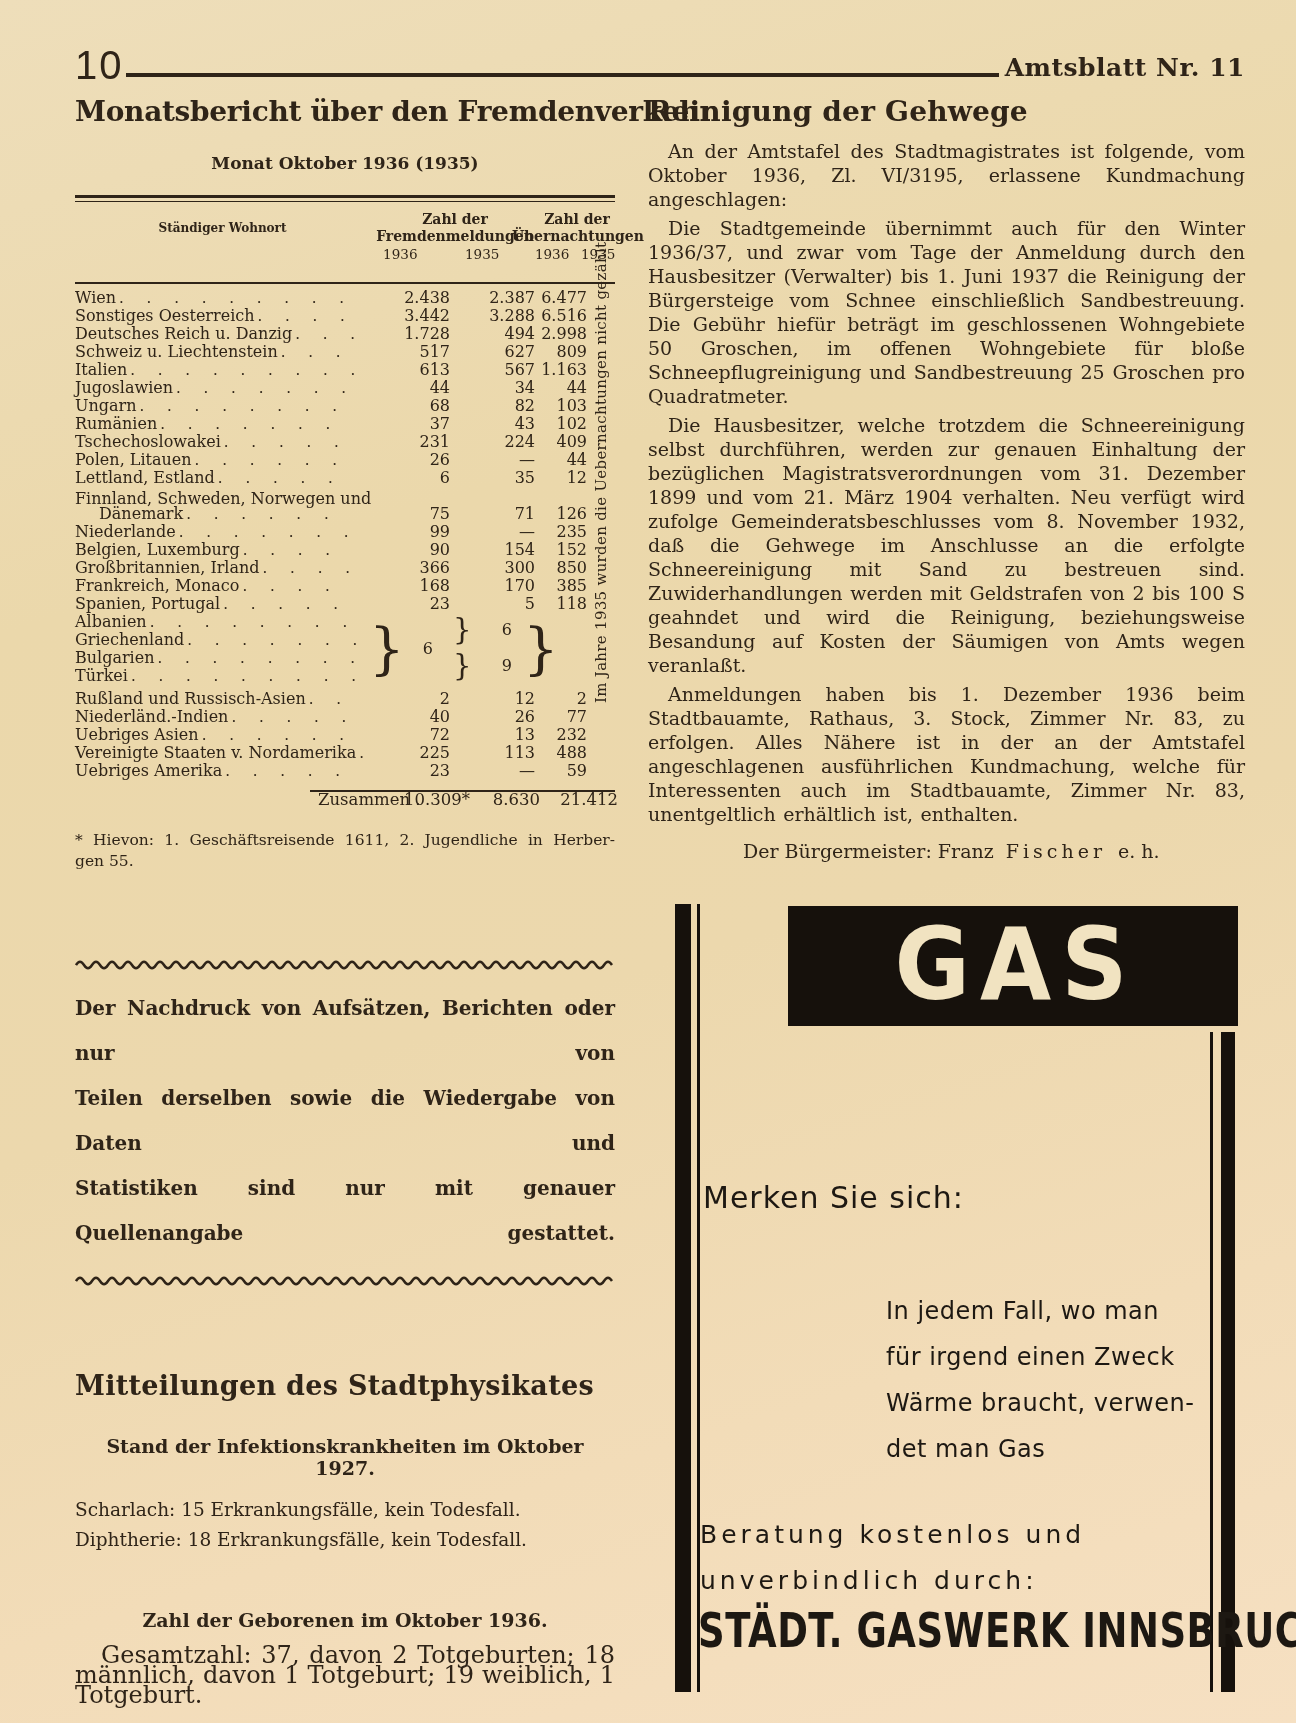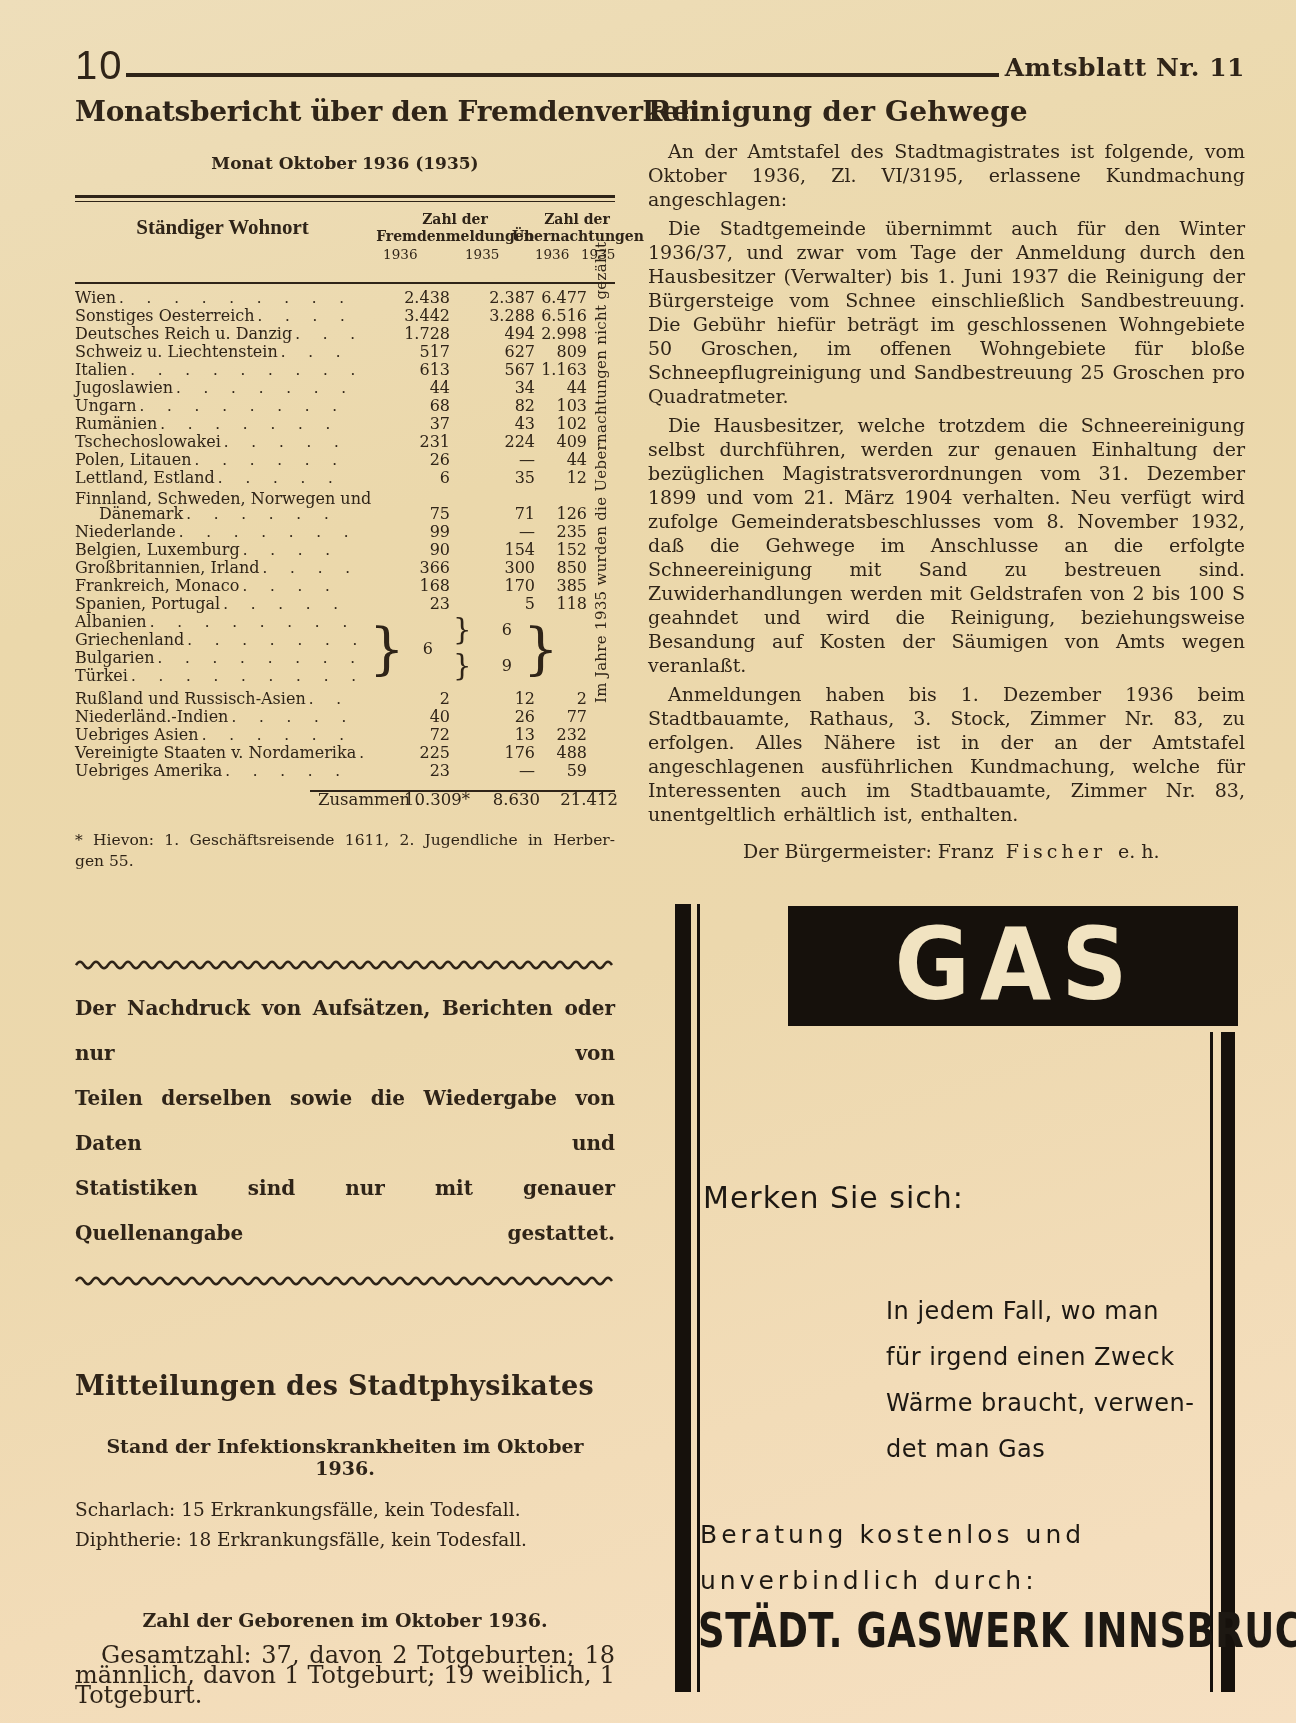--- a/index.html
+++ b/index.html
@@ -27,21 +27,21 @@
   
   .col-left{position:absolute;left:75px;top:95px;width:540px;}
   .col-right{position:absolute;left:648px;top:95px;width:597px;height:1610px;}
 
   
   .rep-title{font-weight:bold;font-size:28px;line-height:34px;white-space:nowrap;letter-spacing:-0.3px;}
   .rep-sub{margin-top:24px;text-align:center;font-weight:bold;font-size:17px;}
   .tbl{margin-top:22px;position:relative;}
   .t-top{height:2.5px;border-top:3.5px solid var(--ink);border-bottom:1.5px solid var(--ink);}
   .t-head{display:flex;padding-top:9px;font-weight:bold;}
-  .th-label{width:295px;display:flex;align-items:center;justify-content:center;font-size:21px;font-family:Liberation Serif, serif;}
+  .th-label{width:295px;display:flex;align-items:center;justify-content:center;font-size:12px;}
   .th-group{text-align:center;font-size:14px;line-height:17px;}
   .th-m{width:170px;}
   .th-u{width:75px;}
   .th-u .inner{display:block;width:130px;margin-left:-28px;}
   .t-years{display:flex;font-size:13.5px;padding:1px 0 20px;border-bottom:2px solid var(--ink);}
   .ty-sp{width:295px;}
   .ty{text-align:center;}
   .ty.y1{width:85px;}.ty.y2{width:85px;}.ty.y3{width:60px;}.ty.y4{width:34px;}
   .t-rows{padding-top:5px;}
   .t-row{display:flex;align-items:baseline;height:18px;font-size:16px;line-height:18px;}
@@ -349,21 +349,21 @@
     <span class="leader"></span>
     <span class="v v1">72</span>
     <span class="v v2">13</span>
     <span class="v v3">232</span>
     <span class="sp"></span>
   </div>
           <div class="t-row">
     <span class="lbl">Vereinigte Staaten v. Nordamerika</span>
     <span class="leader"></span>
     <span class="v v1">225</span>
-    <span class="v v2">176</span>
+    <span class="v v2">113</span>
     <span class="v v3">488</span>
     <span class="sp"></span>
   </div>
           <div class="t-row">
     <span class="lbl">Uebriges Amerika</span>
     <span class="leader"></span>
     <span class="v v1">23</span>
     <span class="v v2">—</span>
     <span class="v v3">59</span>
     <span class="sp"></span>
@@ -395,21 +395,21 @@
       <div>Teilen derselben sowie die Wiedergabe von Daten und</div>
       <div>Statistiken sind nur mit genauer Quellenangabe gestattet.</div>
     </div>
 
     <svg class="wavy second" width="540" height="10" viewBox="0 0 540 10">
       <path class="wave" fill="none" stroke="currentColor" stroke-width="2.4" d="M1 5 q4 -6.5 8 0 q4 6.5 8 0 q4 -6.5 8 0 q4 6.5 8 0 q4 -6.5 8 0 q4 6.5 8 0 q4 -6.5 8 0 q4 6.5 8 0 q4 -6.5 8 0 q4 6.5 8 0 q4 -6.5 8 0 q4 6.5 8 0 q4 -6.5 8 0 q4 6.5 8 0 q4 -6.5 8 0 q4 6.5 8 0 q4 -6.5 8 0 q4 6.5 8 0 q4 -6.5 8 0 q4 6.5 8 0 q4 -6.5 8 0 q4 6.5 8 0 q4 -6.5 8 0 q4 6.5 8 0 q4 -6.5 8 0 q4 6.5 8 0 q4 -6.5 8 0 q4 6.5 8 0 q4 -6.5 8 0 q4 6.5 8 0 q4 -6.5 8 0 q4 6.5 8 0 q4 -6.5 8 0 q4 6.5 8 0 q4 -6.5 8 0 q4 6.5 8 0 q4 -6.5 8 0 q4 6.5 8 0 q4 -6.5 8 0 q4 6.5 8 0 q4 -6.5 8 0 q4 6.5 8 0 q4 -6.5 8 0 q4 6.5 8 0 q4 -6.5 8 0 q4 6.5 8 0 q4 -6.5 8 0 q4 6.5 8 0 q4 -6.5 8 0 q4 6.5 8 0 q4 -6.5 8 0 q4 6.5 8 0 q4 -6.5 8 0 q4 6.5 8 0 q4 -6.5 8 0 q4 6.5 8 0 q4 -6.5 8 0 q4 6.5 8 0 q4 -6.5 8 0 q4 6.5 8 0 q4 -6.5 8 0 q4 6.5 8 0 q4 -6.5 8 0 q4 6.5 8 0 q4 -6.5 8 0 q4 6.5 8 0 q4 -6.5 8 0"></path>
     </svg>
 
     <div class="phys-title">Mitteilungen des Stadtphysikates</div>
 
-    <div class="phys-h">Stand der Infektionskrankheiten im Oktober 1936.</div>
+    <div class="phys-h">Stand der Infektionskrankheiten im Oktober 1927.</div>
     <div class="phys-lines">
       <div>Scharlach: 15 Erkrankungsfälle, kein Todesfall.</div>
       <div>Diphtherie: 18 Erkrankungsfälle, kein Todesfall.</div>
     </div>
 
     <div class="phys-h h2">Zahl der Geborenen im Oktober 1936.</div>
     <p class="phys-p">Gesamtzahl: 37, davon 2 Totgeburten; 18 männlich, davon 1 Totgeburt; 19 weiblich, 1 Totgeburt.</p>
 
   </div>
 

